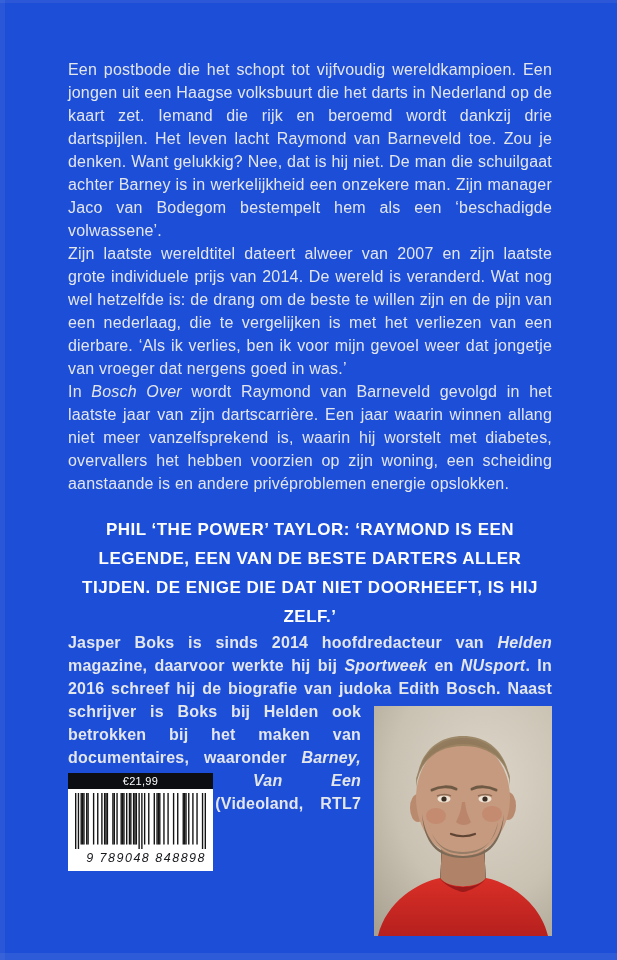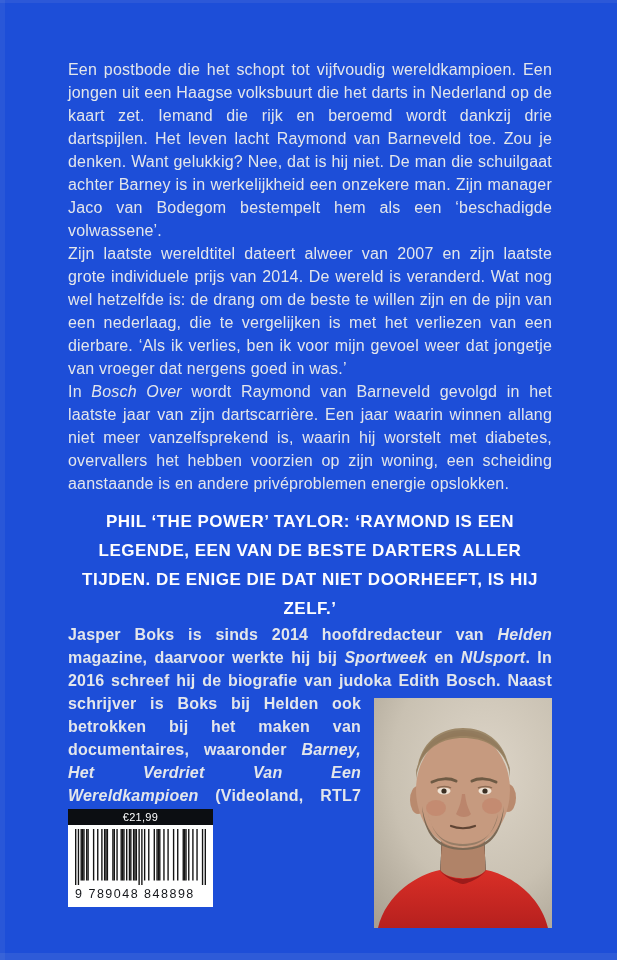--- a/index.html
+++ b/index.html
@@ -32,21 +32,21 @@
   }
 
   .content p {
     margin: 0;
     text-align: justify;
   }
 
   .italic { font-style: italic; }
 
   .quote {
-    margin-top: 12px;
+    margin-top: 20px;
     text-align: center;
     font-weight: bold;
     font-size: 17px;
     line-height: 29px;
     letter-spacing: 0.5px;
     color: #fdfdfe;
   }
 
   .bio { margin-top: 4px; font-weight: bold; }
 
@@ -62,21 +62,21 @@
     width: 178px;
     height: 230px;
     margin: 6px 0 0 13px;
     display: block;
   }
   .author-photo svg { display: block; width: 100%; height: 100%; }
 
   .barcode {
     position: absolute;
     left: 68px;
-    top: 809px;
+    top: 773px;
     width: 145px;
   }
   .barcode-price {
     height: 16px;
     line-height: 16px;
     background: #0c0e12;
     color: #ffffff;
     font-size: 11px;
     text-align: center;
     letter-spacing: 0.3px;
@@ -87,24 +87,25 @@
     padding: 4px 7px 3px 7px;
   }
   .barcode-bars-svg {
     display: block;
     width: 100%;
     height: 56px;
   }
   .barcode-number {
     color: #15171b;
     font-size: 12.5px;
-    text-align: left;
+    text-align: right;
     letter-spacing: 1.5px;
     line-height: 18px;
     white-space: nowrap;
+    font-style: italic;
   }
 </style>
 </head>
 <body>
 
 <div class="cover">
 
   <div class="edge-top"></div>
   <div class="edge-left"></div>
   <div class="edge-bottom"></div>

